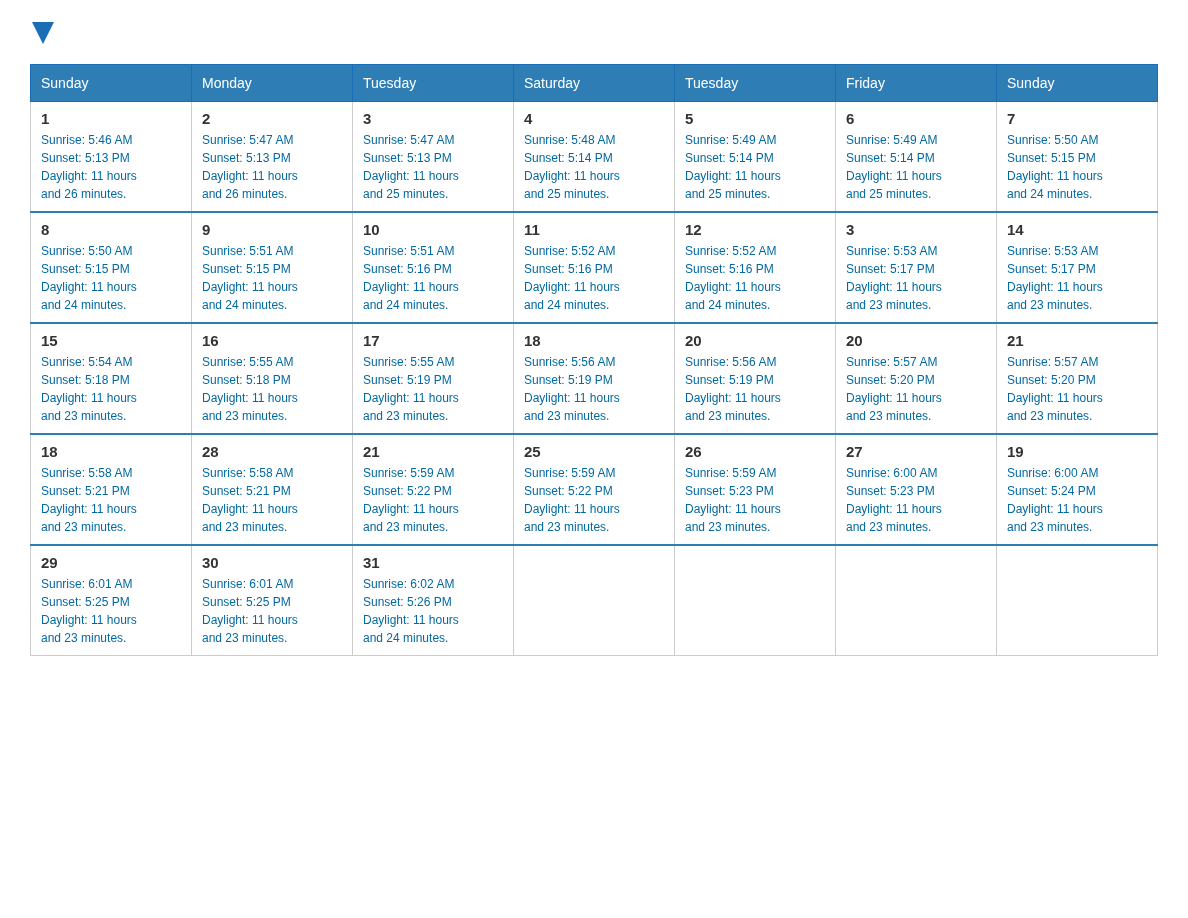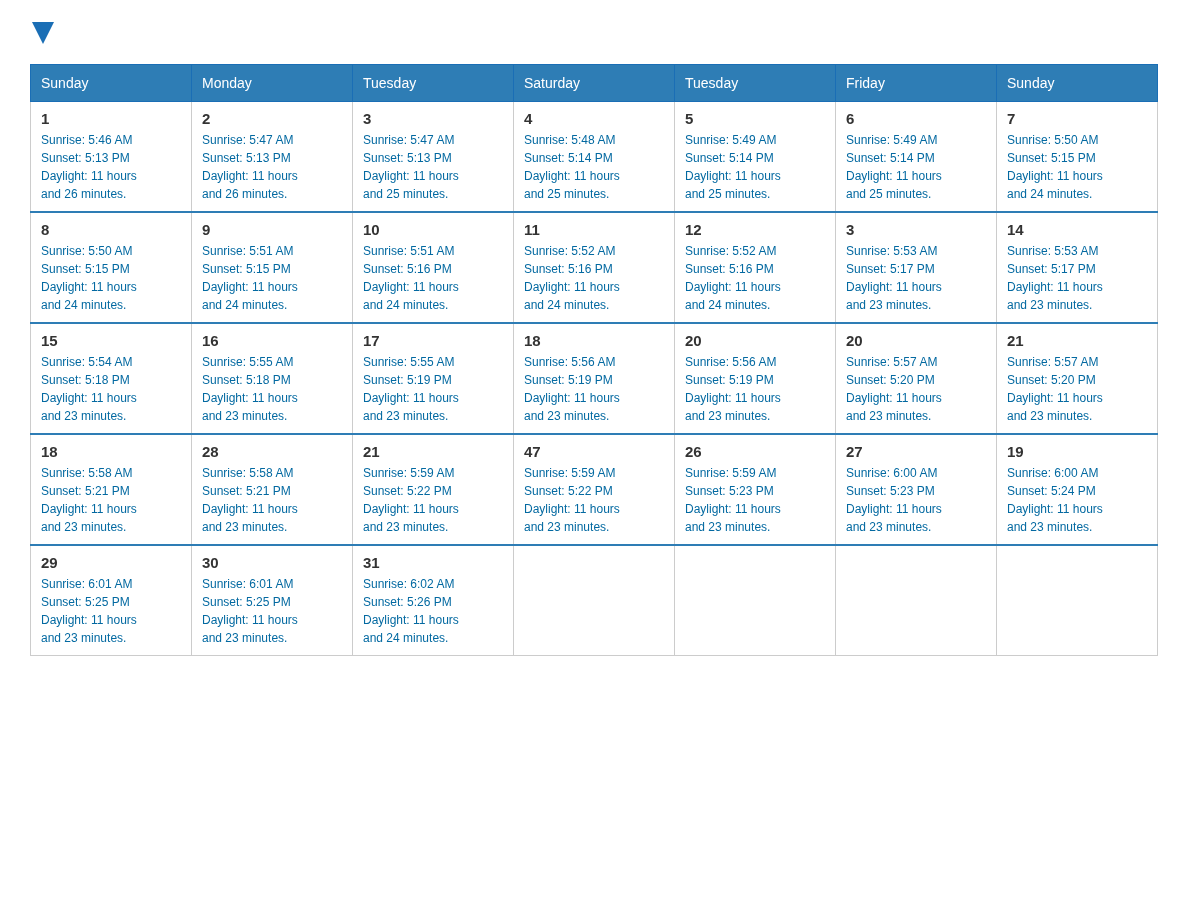--- a/index.html
+++ b/index.html
@@ -230,21 +230,21 @@
         </td>
         <td class="week-separator">
           <div class="day-number">28</div>
           <div class="day-info">Sunrise: 5:58 AM<br>Sunset: 5:21 PM<br>Daylight: 11 hours<br>and 23 minutes.</div>
         </td>
         <td class="week-separator">
           <div class="day-number">21</div>
           <div class="day-info">Sunrise: 5:59 AM<br>Sunset: 5:22 PM<br>Daylight: 11 hours<br>and 23 minutes.</div>
         </td>
         <td class="week-separator">
-          <div class="day-number">47</div>
+          <div class="day-number">25</div>
           <div class="day-info">Sunrise: 5:59 AM<br>Sunset: 5:22 PM<br>Daylight: 11 hours<br>and 23 minutes.</div>
         </td>
         <td class="week-separator">
           <div class="day-number">26</div>
           <div class="day-info">Sunrise: 5:59 AM<br>Sunset: 5:23 PM<br>Daylight: 11 hours<br>and 23 minutes.</div>
         </td>
         <td class="week-separator">
           <div class="day-number">27</div>
           <div class="day-info">Sunrise: 6:00 AM<br>Sunset: 5:23 PM<br>Daylight: 11 hours<br>and 23 minutes.</div>
         </td>

